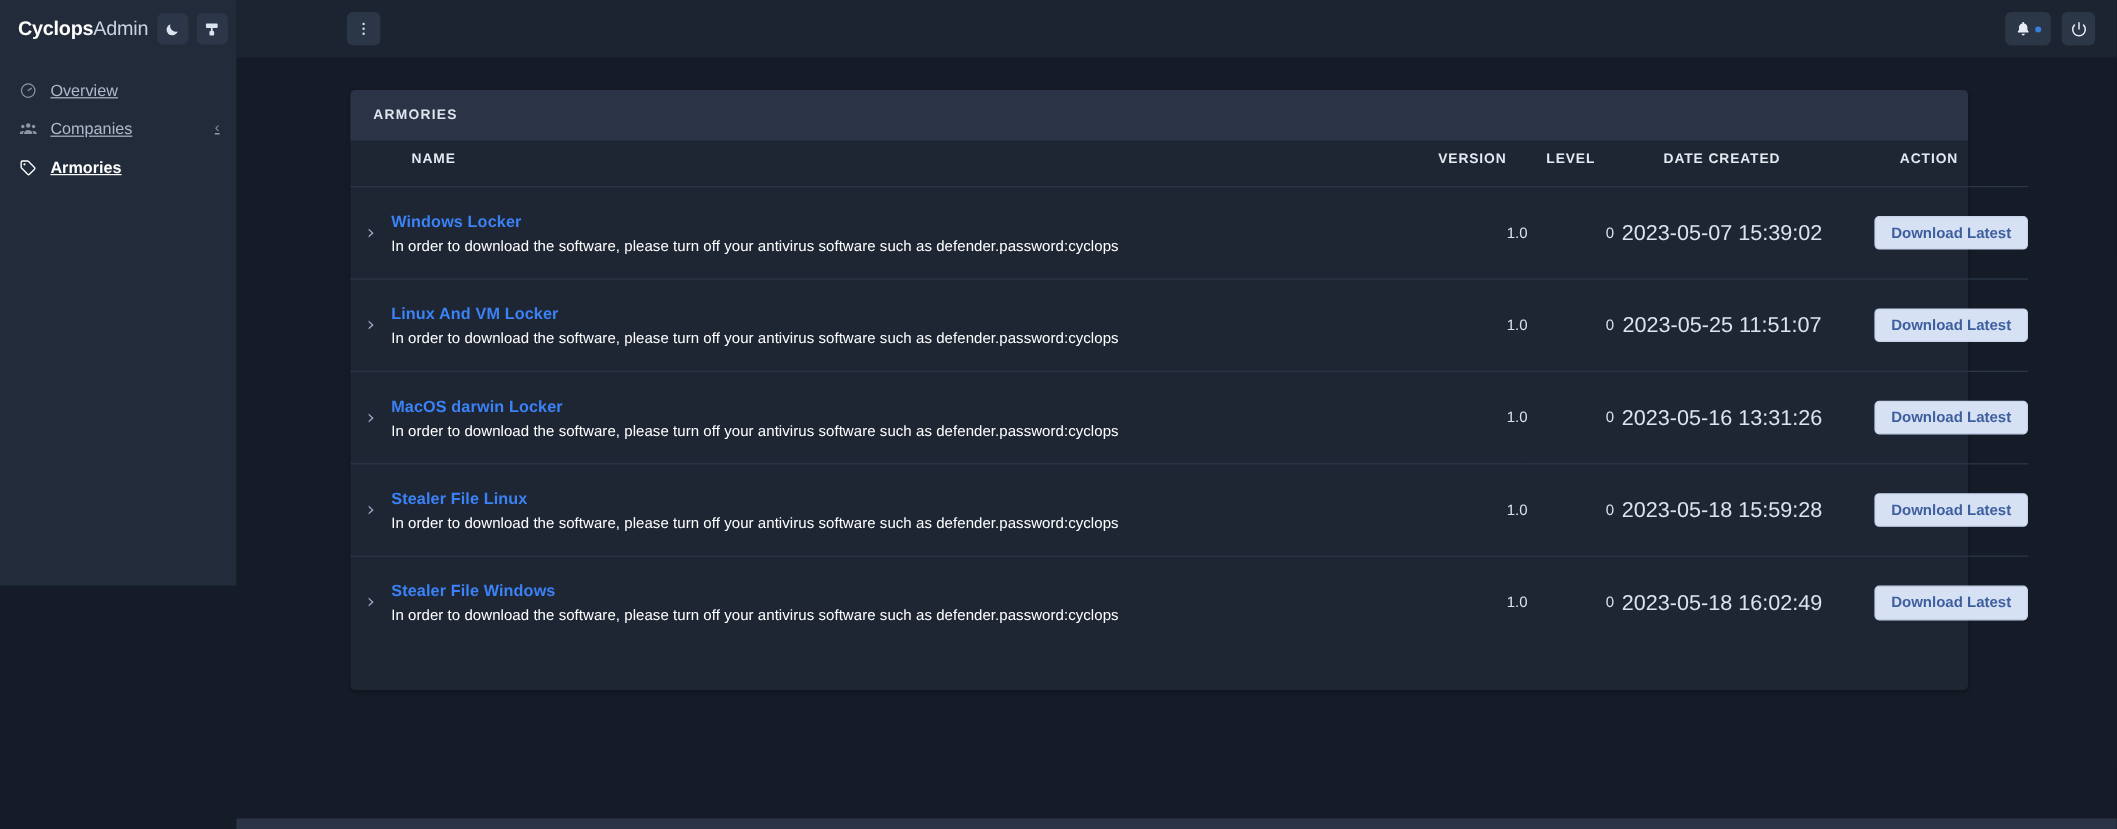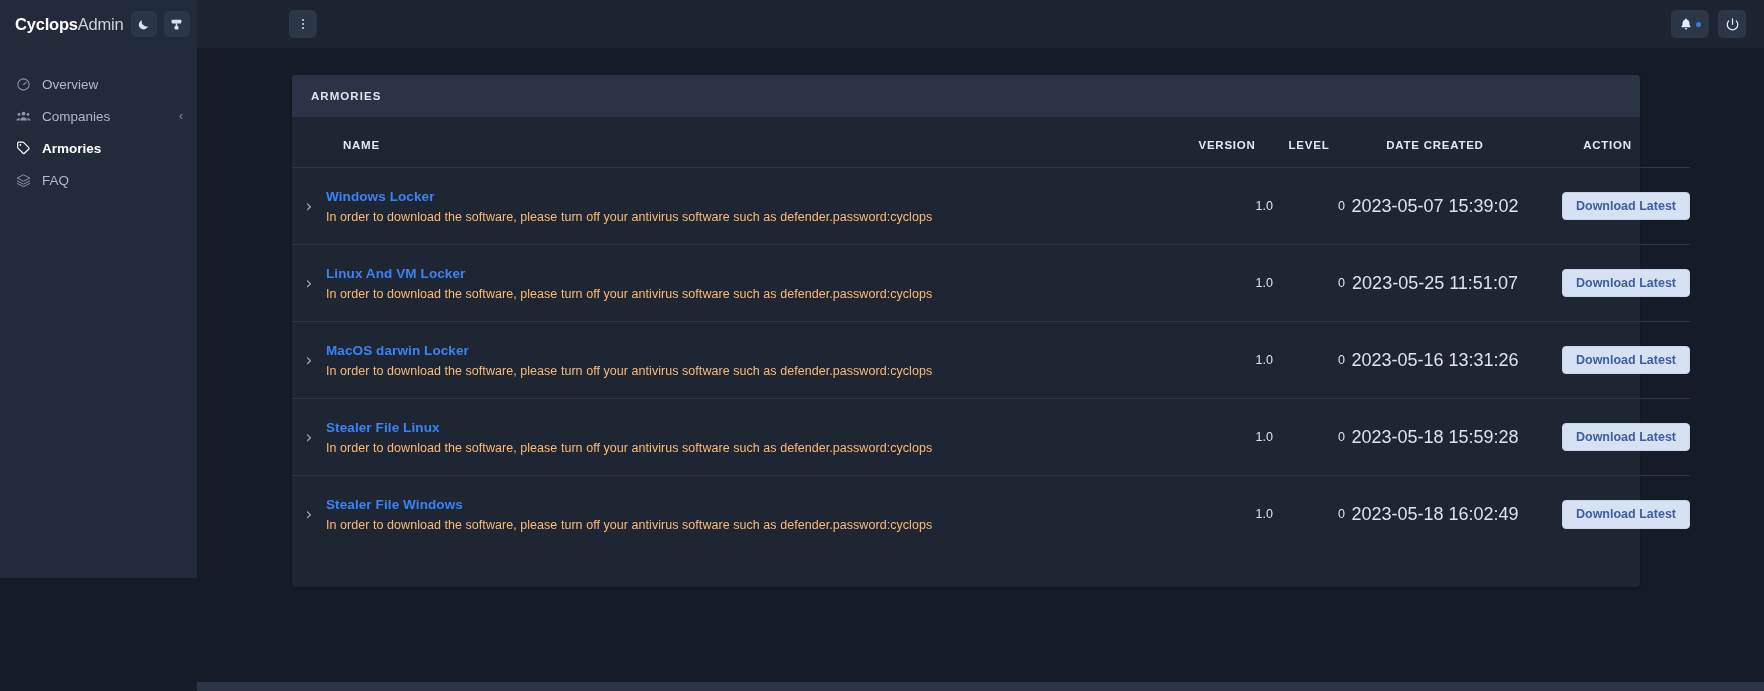--- a/index.html
+++ b/index.html
@@ -17,21 +17,21 @@
     width: 1764px;
     height: 691px;
     background: #151c27;
   }
 
   
   #sidebar {
     position: absolute;
     left: 0; top: 0;
     width: 197px;
-    height: 578px;
+    height: 488px;
     background: #222b3a;
     z-index: 5;
   }
 
   #brand {
     height: 48px;
     display: flex;
     align-items: center;
     padding-left: 15px;
     gap: 7px;
@@ -54,26 +54,26 @@
     align-items: center;
     justify-content: center;
     flex: 0 0 auto;
   }
 
   #nav { margin-top: 20px; }
 
   .nav-item {
     height: 32px;
     display: flex;
-    align-items: center;
     padding: 0 14px 0 16px;
     gap: 11px;
     color: #aeb9c9;
     font-size: 13.5px;
     position: relative;
+    text-decoration: underline;
   }
   .nav-item .nav-ico {
     width: 15px; height: 15px;
     flex: 0 0 auto;
     display: flex; align-items: center; justify-content: center;
     opacity: .75;
   }
   .nav-item.active { color: #ffffff; font-weight: bold; }
   .nav-item.active .nav-ico { opacity: 1; }
   .nav-item .chev-left {
@@ -165,21 +165,21 @@
   table.armories col.c-ver   { width: 92px; }
   table.armories col.c-lvl   { width: 72px; }
   table.armories col.c-date  { width: 180px; }
   table.armories col.c-act   { width: 165px; }
 
   table.armories thead th {
     font-size: 11.5px;
     font-weight: bold;
     letter-spacing: 0.75px;
     color: #e4e9f1;
-    padding: 22px 0 16px 0;
+    padding: 10px 0 16px 0;
     text-align: center;
     vertical-align: bottom;
     border: 0;
   }
   table.armories thead th.left {
     text-align: left;
     padding-left: 17px;
   }
   table.armories thead th.blank { padding: 0; }
 
@@ -201,21 +201,21 @@
   .cell-name { padding-left: 17px; }
   .row-title {
     font-size: 13.5px;
     font-weight: bold;
     color: #3b82f6;
     margin-bottom: 6px;
     letter-spacing: .1px;
   }
   .row-desc {
     font-size: 12.5px;
-    color: #fdba74;
+    color: #ffffff;
     letter-spacing: .05px;
   }
 
   .cell-mid {
     text-align: right;
     font-size: 12.5px;
     color: #dde3ec;
   }
   .cell-date {
     text-align: center;
@@ -315,31 +315,20 @@
           <svg width="16" height="16" viewBox="0 0 24 24" fill="none" stroke="#ffffff" stroke-width="1.8" stroke-linejoin="round">
             <path d="M11 2.6H4.2a1.6 1.6 0 0 0-1.6 1.6V11a1.6 1.6 0 0 0 .47 1.13l8.3 8.3a1.6 1.6 0 0 0 2.26 0l6.8-6.8a1.6 1.6 0 0 0 0-2.26l-8.3-8.3A1.6 1.6 0 0 0 11 2.6z"></path>
             <circle cx="7" cy="7" r="1.5" fill="#ffffff" stroke="none"></circle>
           </svg>
         </span>
         <span>Armories</span>
         <span class="chev-left"></span>
       </div>
 
 
-      <div class="nav-item">
-        <span class="nav-ico">
-          <svg width="15" height="15" viewBox="0 0 24 24" fill="none" stroke="#aeb9c9" stroke-width="1.6" stroke-linejoin="round">
-            <path d="M12 2.8 1.8 8 12 13.2 22.2 8z"></path>
-            <path d="M1.8 12.6 12 17.8l10.2-5.2"></path>
-            <path d="M1.8 16.6 12 21.8l10.2-5.2"></path>
-          </svg>
-        </span>
-        <span>FAQ</span>
-        <span class="chev-left"></span>
-      </div>
 
     </nav>
   </aside>
 
   <header id="topbar">
 
     <div class="icon-btn">
       <span>
         <svg width="14" height="14" viewBox="0 0 24 24" fill="#d7dfeb">
           <circle cx="12" cy="5" r="1.7"></circle>

